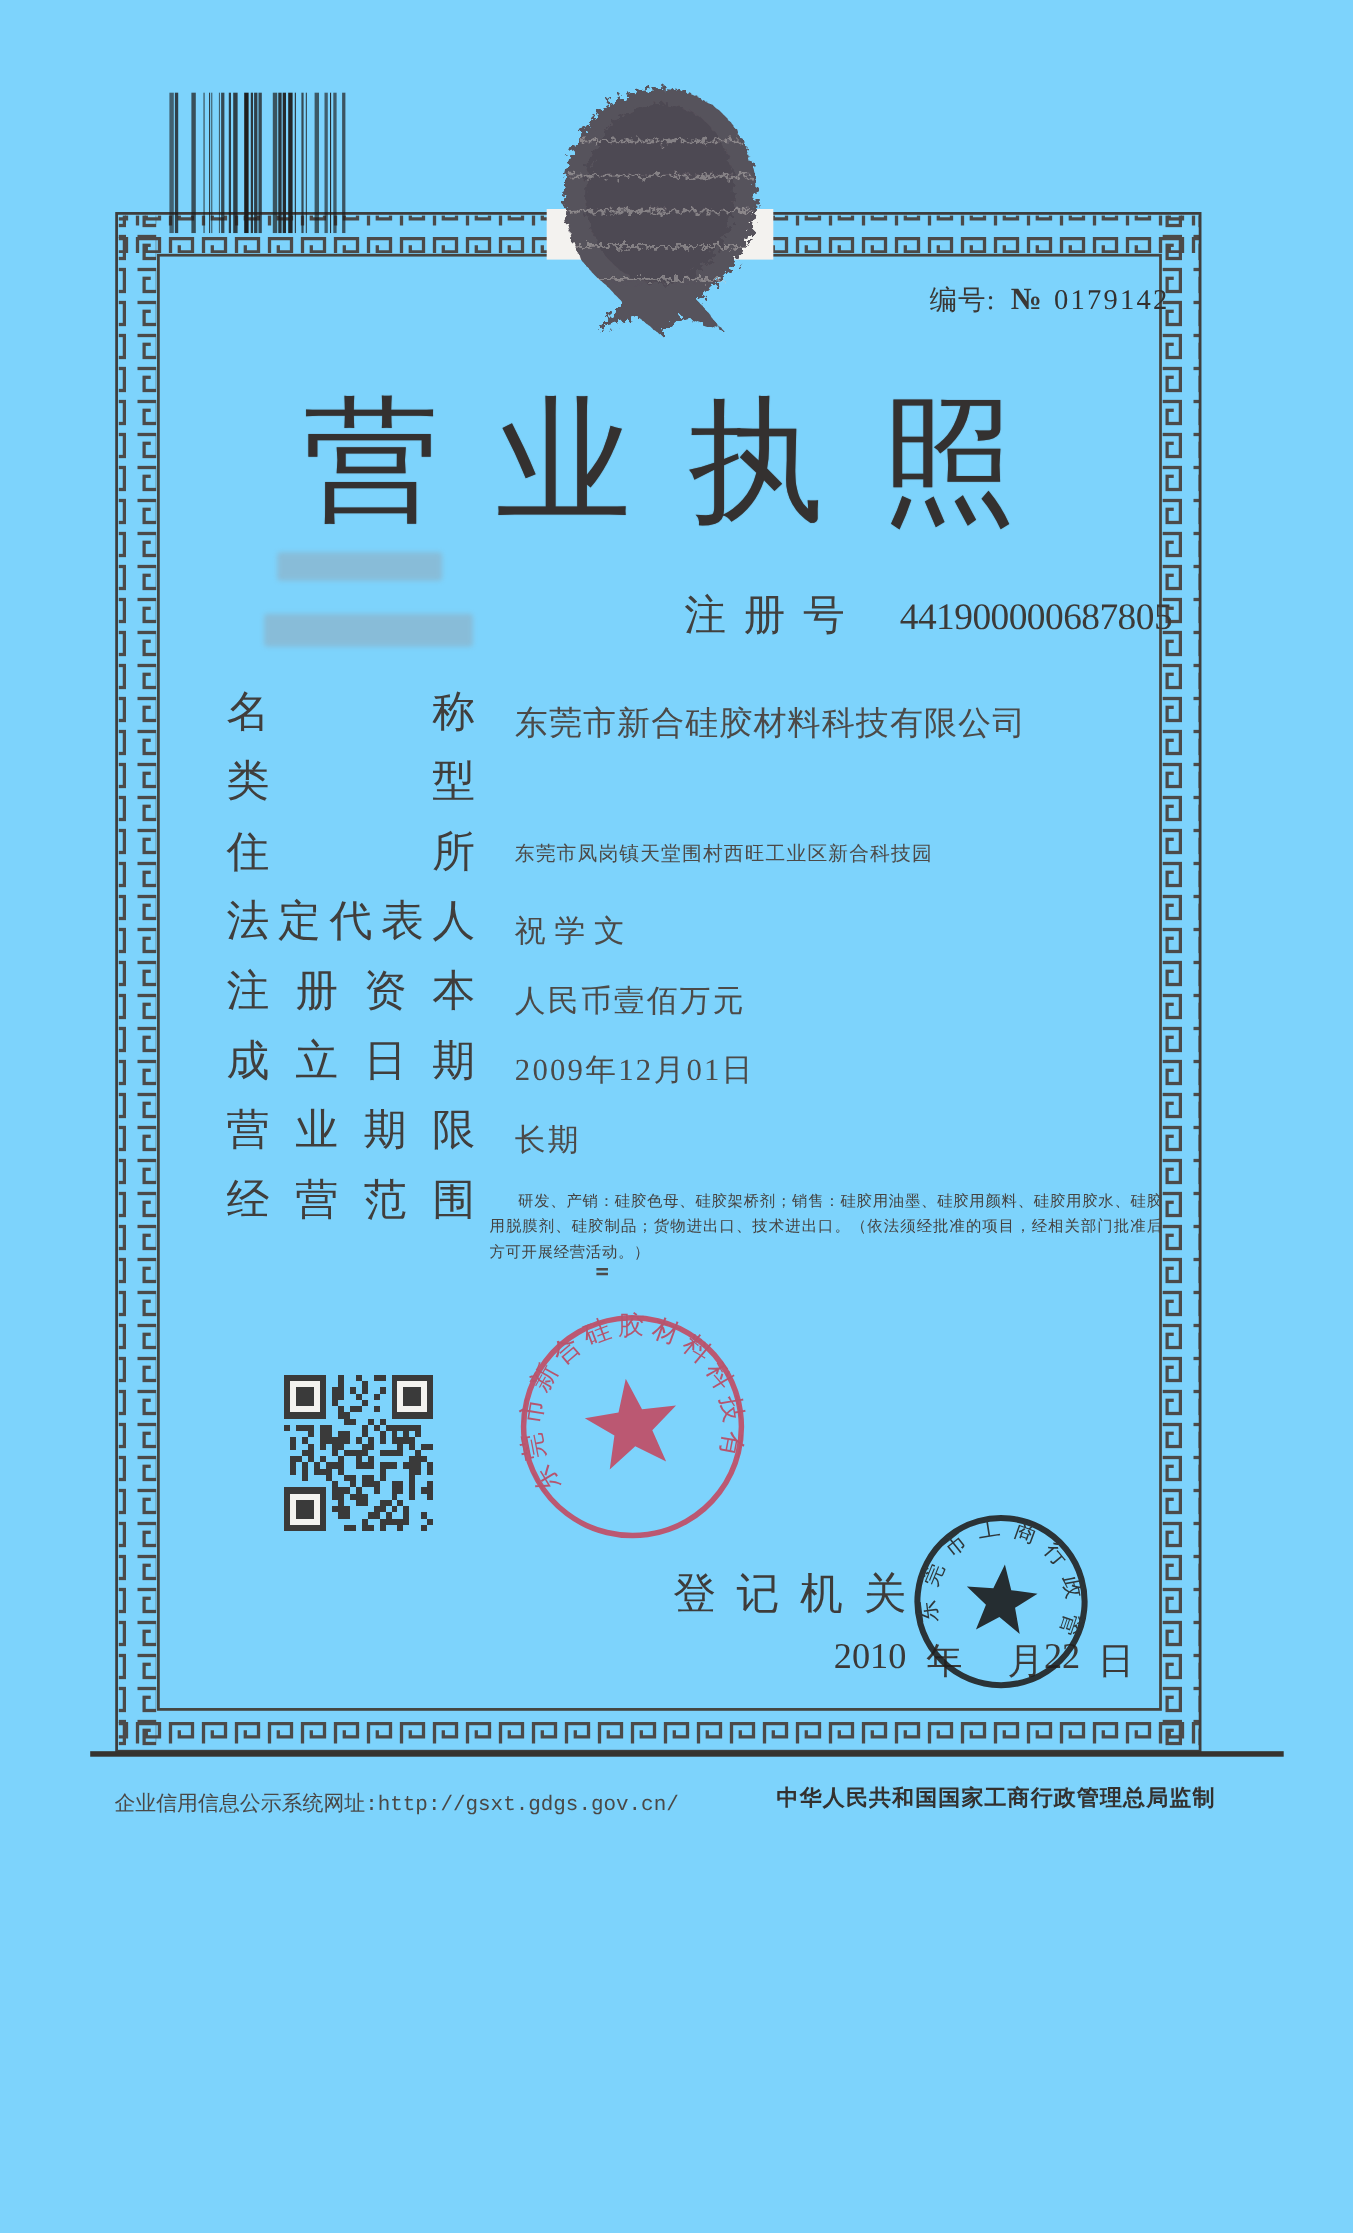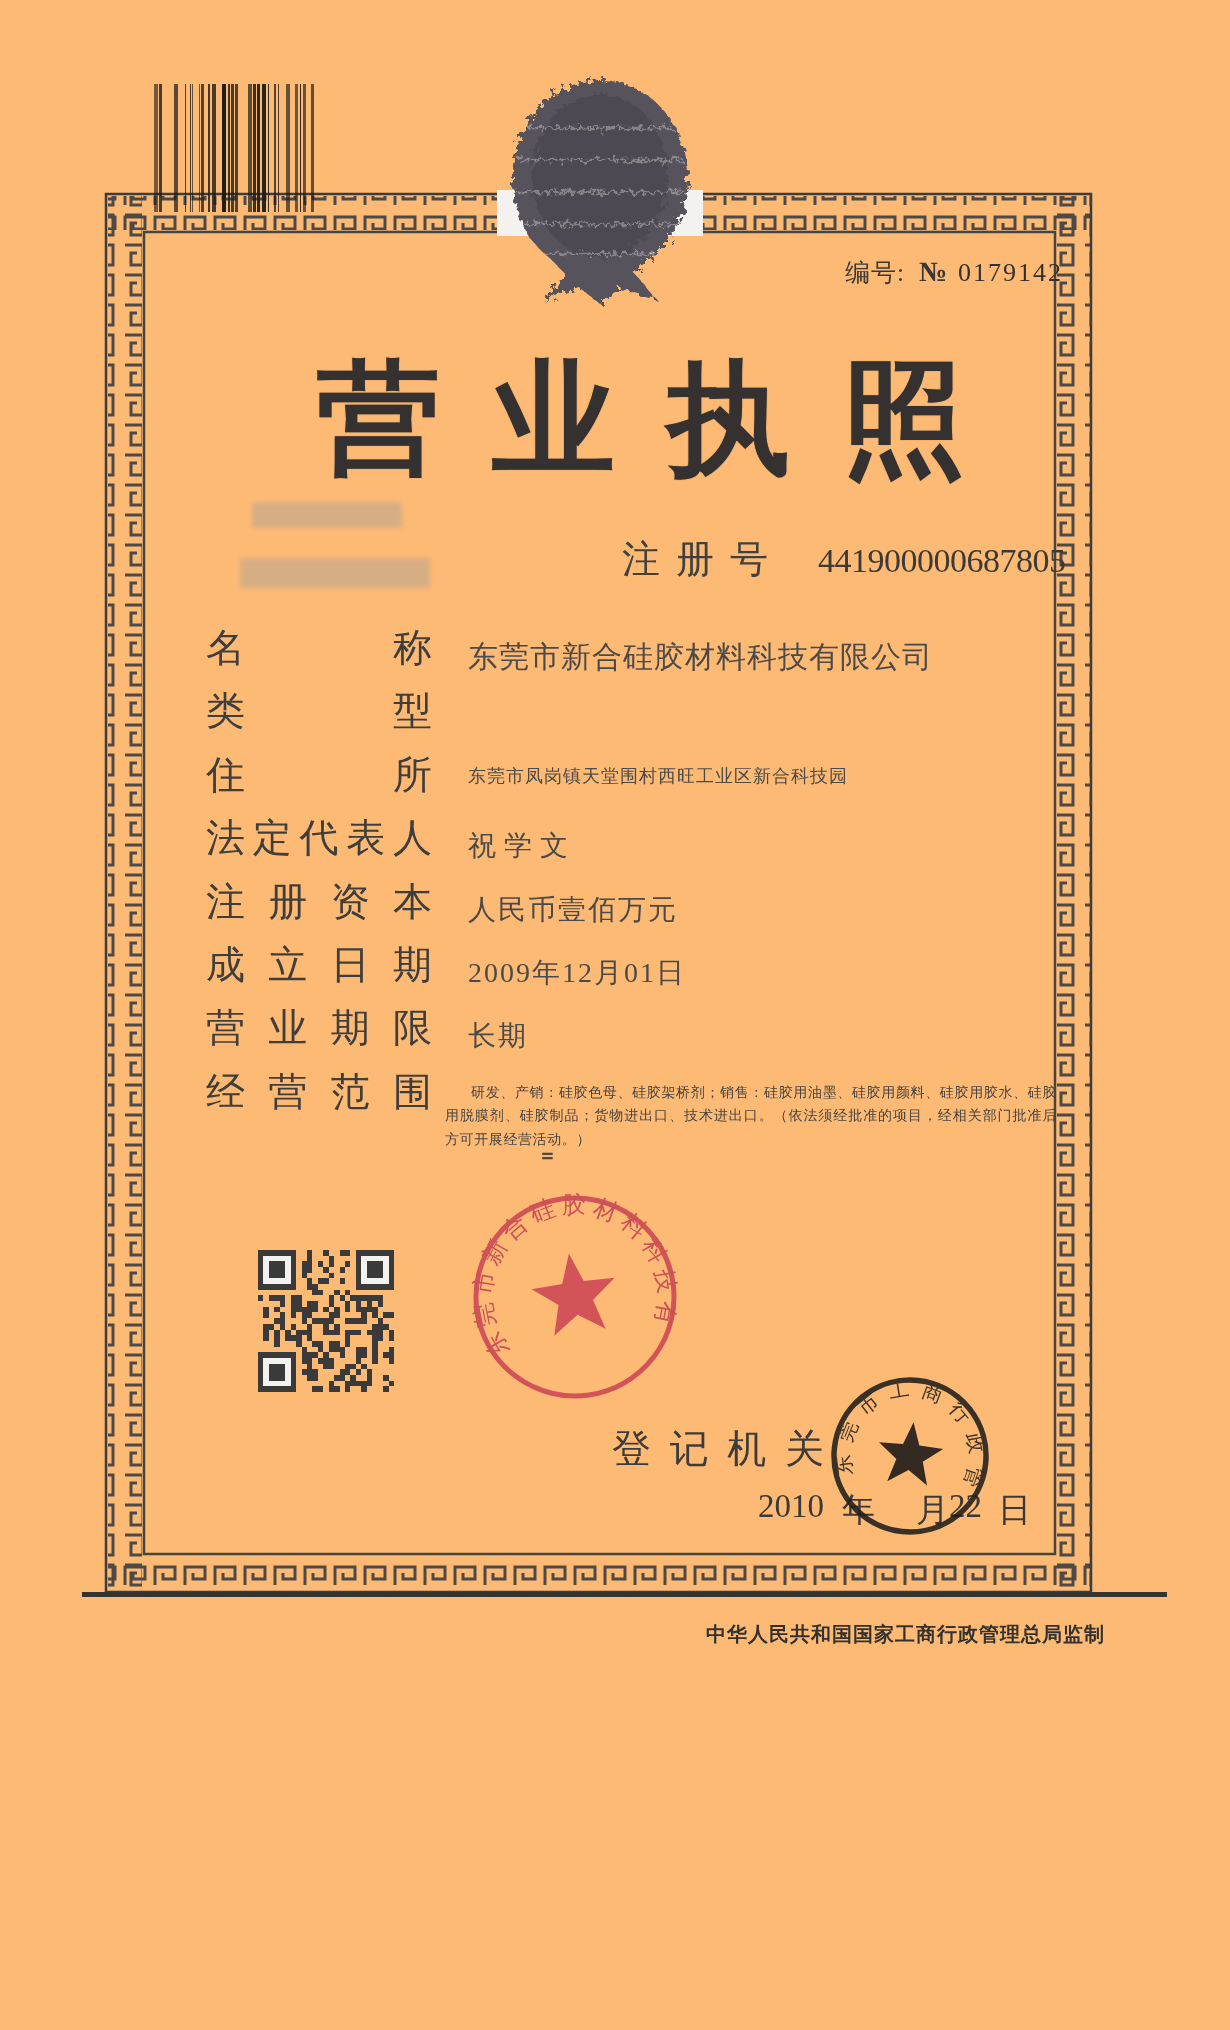--- a/index.html
+++ b/index.html
@@ -1,29 +1,29 @@
 <!DOCTYPE html>
 <html><head>
 <meta charset="utf-8">
 <style>
   html,body{margin:0;padding:0;background:#e9e8e5;}
-  #page{position:relative;width:1230px;height:2030px;background:#fdba74;overflow:hidden;
+  #page{position:relative;width:1230px;height:2030px;background:#7dd3fc;overflow:hidden;
         font-family:"Liberation Serif", serif;color:#2e2c2a;}
   .abs{position:absolute;}
   svg{display:block;}
 
   
   .serial{left:845px;top:256px;font-size:25px;color:#3a3836;letter-spacing:1px;white-space:nowrap;}
   .serial .no-sign{font-weight:bold;font-size:28px;margin:0 10px 0 14px;}
   .serial .no-val{font-size:26px;letter-spacing:2px;color:#333130;}
 
   
-  .title{left:276px;top:338px;font-family:"Liberation Sans", sans-serif;font-weight:700;
+  .title{left:276px;top:338px;font-family:"Liberation Sans", sans-serif;font-weight:400;
          font-size:123px;letter-spacing:52px;color:#343130;white-space:nowrap;
-         text-shadow:0 0 1px rgba(40,40,40,.55);margin-left:41px;}
+         text-shadow:0 0 1px rgba(40,40,40,.55);}
 
   
   .regrow{left:622px;top:534px;display:flex;align-items:baseline;}
   .reglabel{width:146px;display:flex;justify-content:space-between;font-size:38px;color:#41403e;}
   .regnum{margin-left:50px;font-size:34px;letter-spacing:-0.5px;color:#3c3a38;}
 
   
   .frow{left:206px;display:flex;align-items:flex-start;}
   .flabel{width:226px;display:flex;justify-content:space-between;flex:none;
           font-size:39px;color:#403e3c;font-weight:500;line-height:1.05;}
@@ -440,15 +440,16 @@
     <circle cx="82" cy="82" r="76" fill="none" stroke="#1f1d1c" stroke-width="5.5"></circle>
     <polygon points="82,48 90.2,70.7 114.3,71.5 95.3,86.3 102,109.5 82,96 62,109.5 68.7,86.3 49.7,71.5 73.8,70.7" fill="#191716"></polygon>
     <defs>
         <path id="stampArc" d="M 27,106 A 60,60 0 1 1 137,106" fill="none"></path>
       </defs>
     <text font-size="20.5" fill="#242220" letter-spacing="1">
       <textPath href="#stampArc" startOffset="0" textLength="298">东莞市工商行政管理局</textPath>
     </text>
   </svg>
 
+  <div class="abs footL">企业信用信息公示系统网址:http://gsxt.gdgs.gov.cn/</div>
   <div class="abs footR">中华人民共和国国家工商行政管理总局监制</div>
 
 </div>
 
 </body></html>

